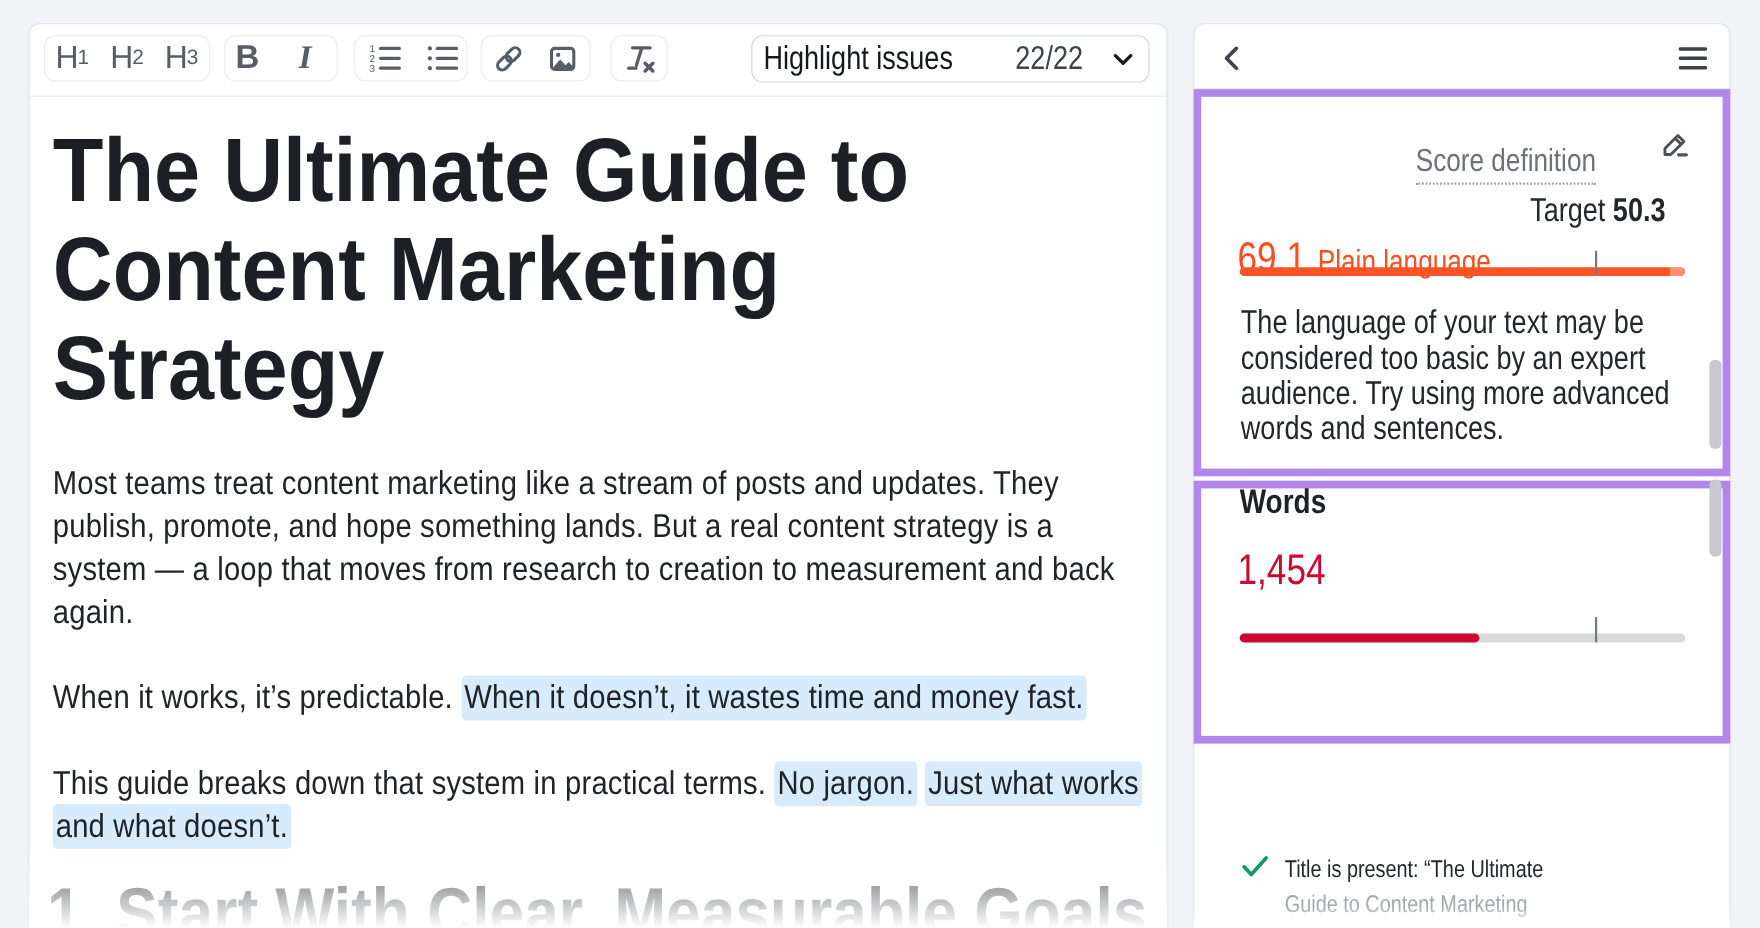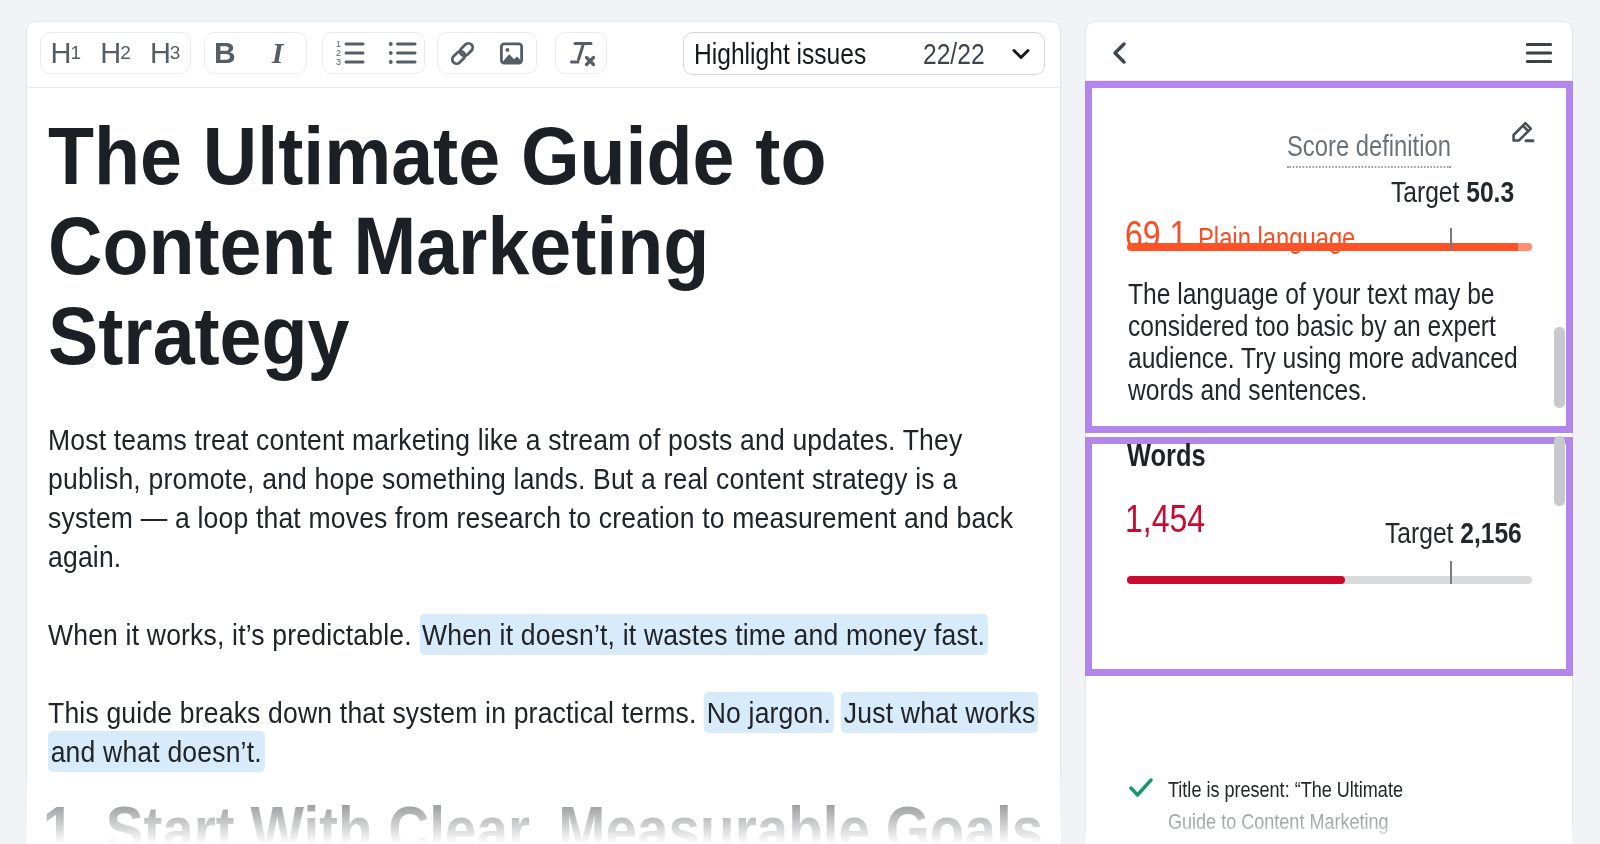--- a/index.html
+++ b/index.html
@@ -158,21 +158,20 @@
   <div class="bar" style="left:41px; top:221px; width:405px; background:#fd5326;"></div>
   <div class="bar" style="left:432px; top:221px; width:14px; background:rgba(255,255,255,.35); border-radius:0 4px 4px 0;"></div>
   <div class="tick" style="left:364px; top:206px; height:22px;"></div>
   <div class="sb-abs" style="left:42px; top:256px; font-size:30px; line-height:32px; color:#23272b;">
     <span class="cx">The language of your text may be<br>considered too basic by an expert<br>audience. Try using more advanced<br>words and sentences.</span>
   </div>
 
   <div class="pbox" id="pb2"></div>
   <div class="sb-abs" style="left:41px; top:416px;"><span class="cx title15">Words</span></div>
   <div class="sb-abs" style="left:39px; top:475px;"><span class="cx bignum" style="color:#cb0a32;">1,454</span></div>
-  <div class="sb-abs" style="right:50px; top:494px;"><span class="cxr" style="font-size:30px; color:#23272b;">Target <b>2,156</b></span></div>
   <div class="bar" style="left:41px; top:554px; width:405px; background:#d9dadc;"></div>
   <div class="bar" style="left:41px; top:554px; width:218px; background:#cb0a32;"></div>
   <div class="tick" style="left:364px; top:539px; height:23px;"></div>
 
   <svg width="24" height="22" viewBox="0 0 24 22" class="sb-abs" style="left:43px; top:755px;" fill="none">
     <path d="M2 11 L8.5 18 L22 3" stroke="#15996b" stroke-width="3.4" stroke-linecap="round" stroke-linejoin="round"></path>
   </svg>
   <div class="sb-abs" style="left:82px; top:752px; font-size:22px; line-height:32px; color:#23272b;">
     <span class="cx">Title is present: “The Ultimate<br><span style="color:#a4a8ac;">Guide to Content Marketing</span></span>
   </div>

